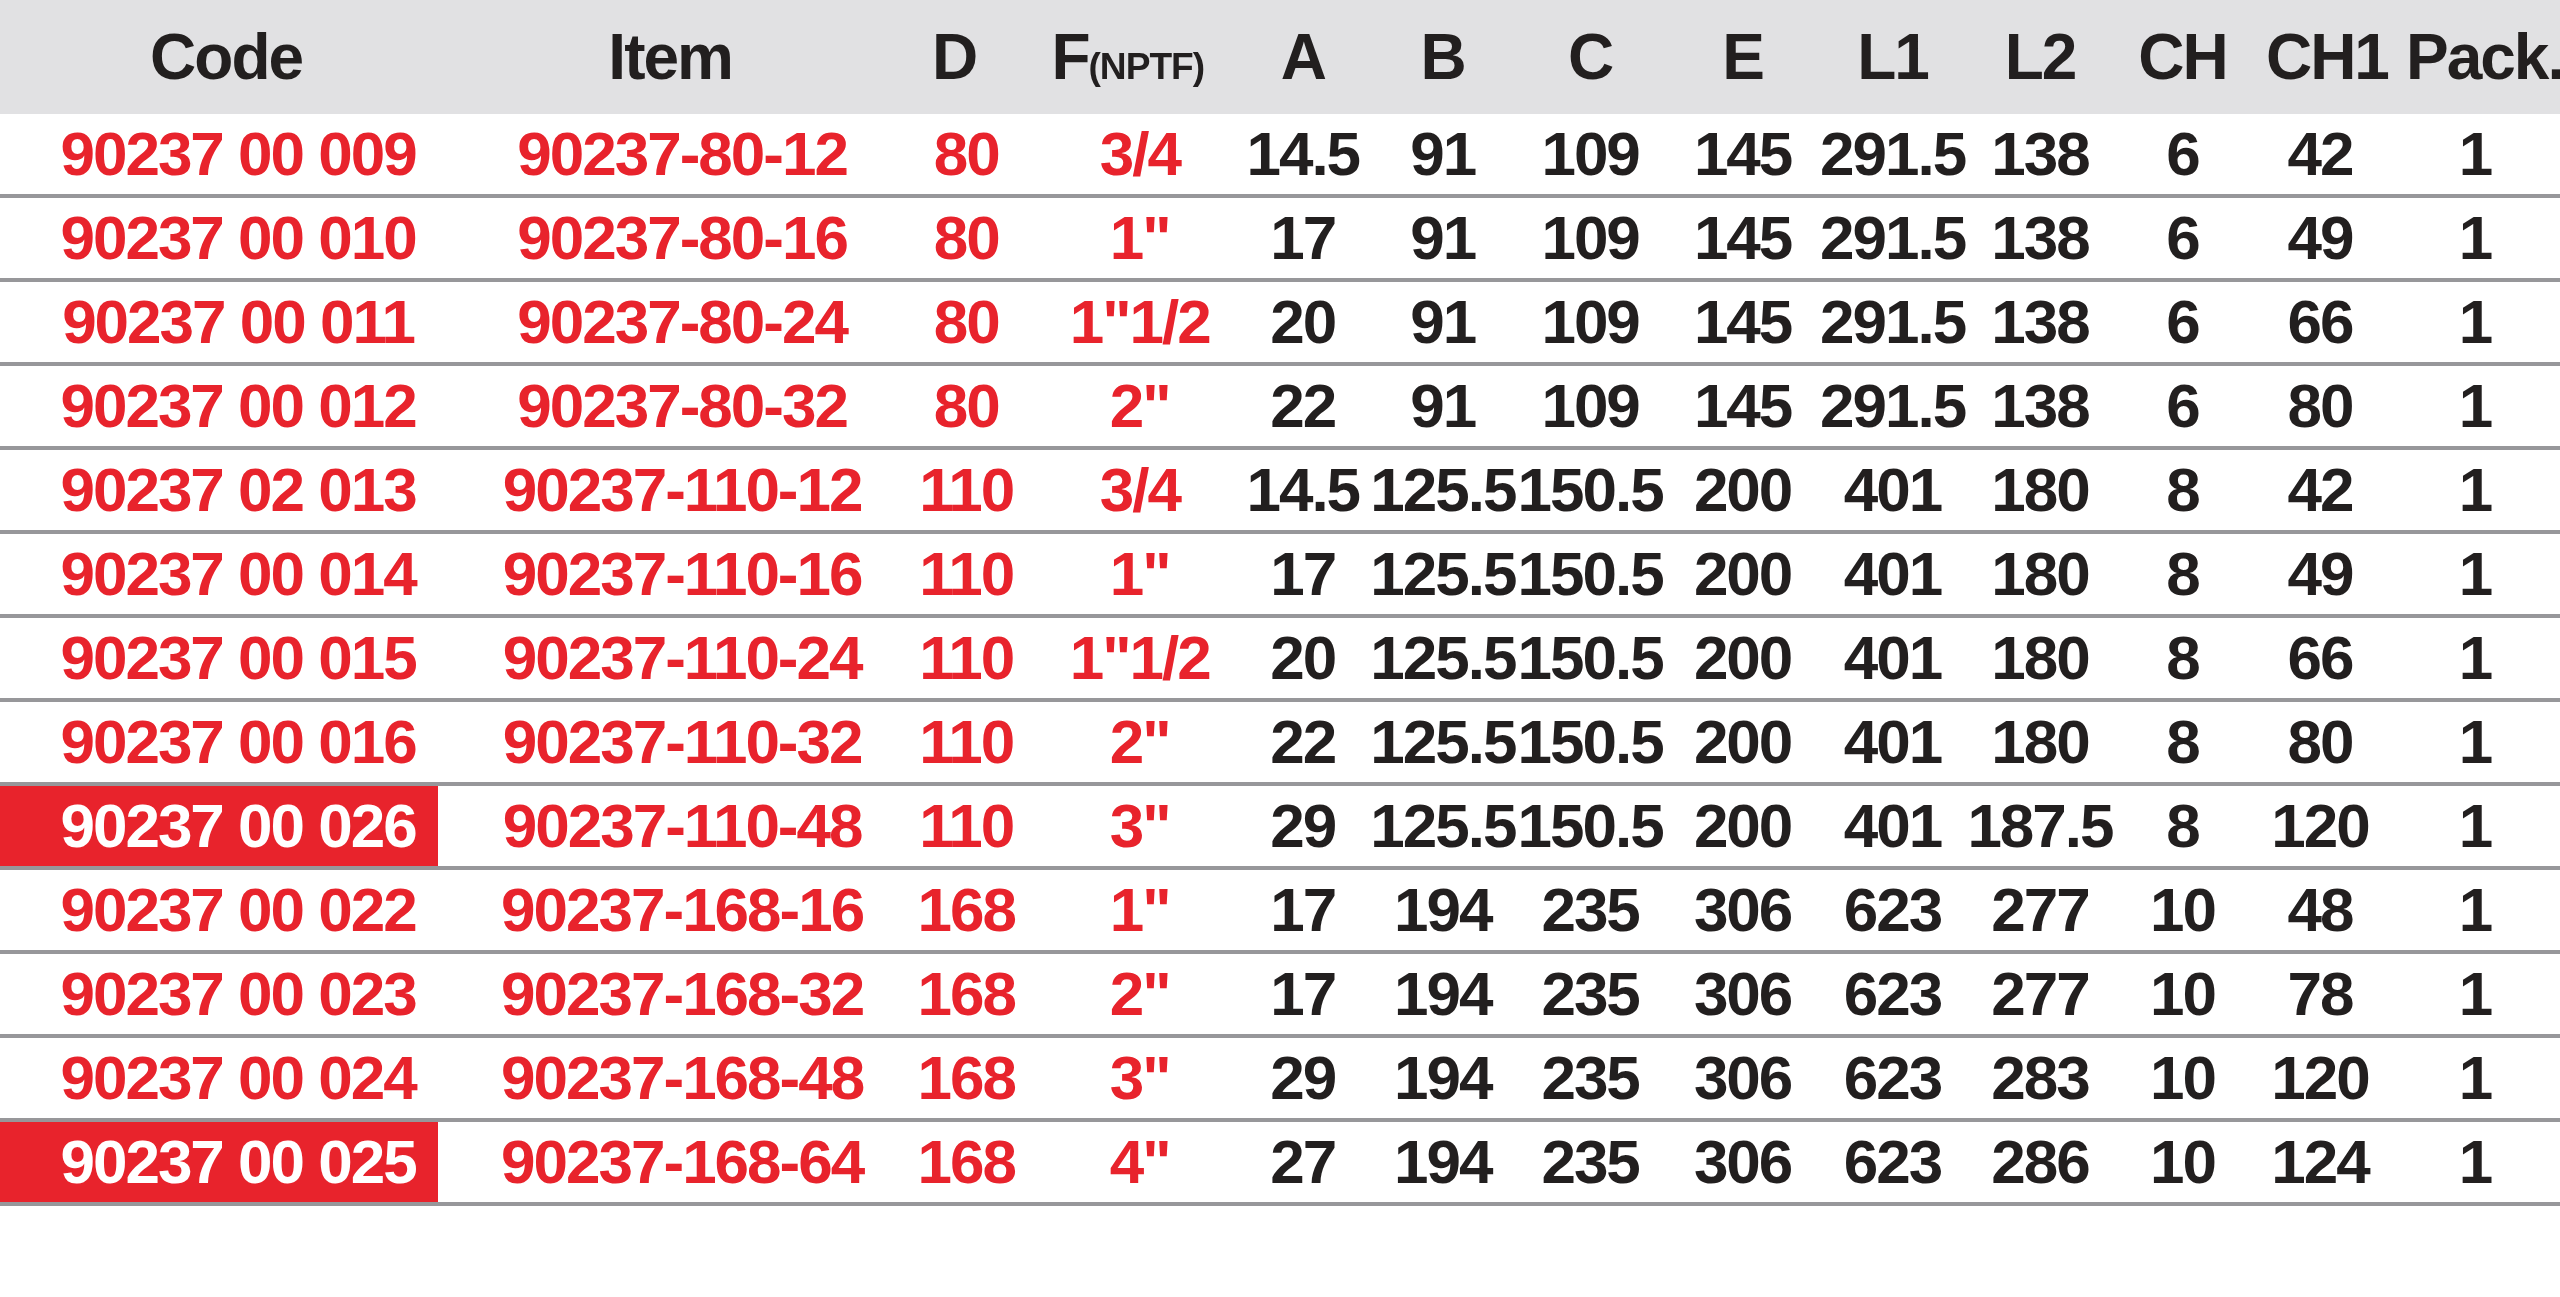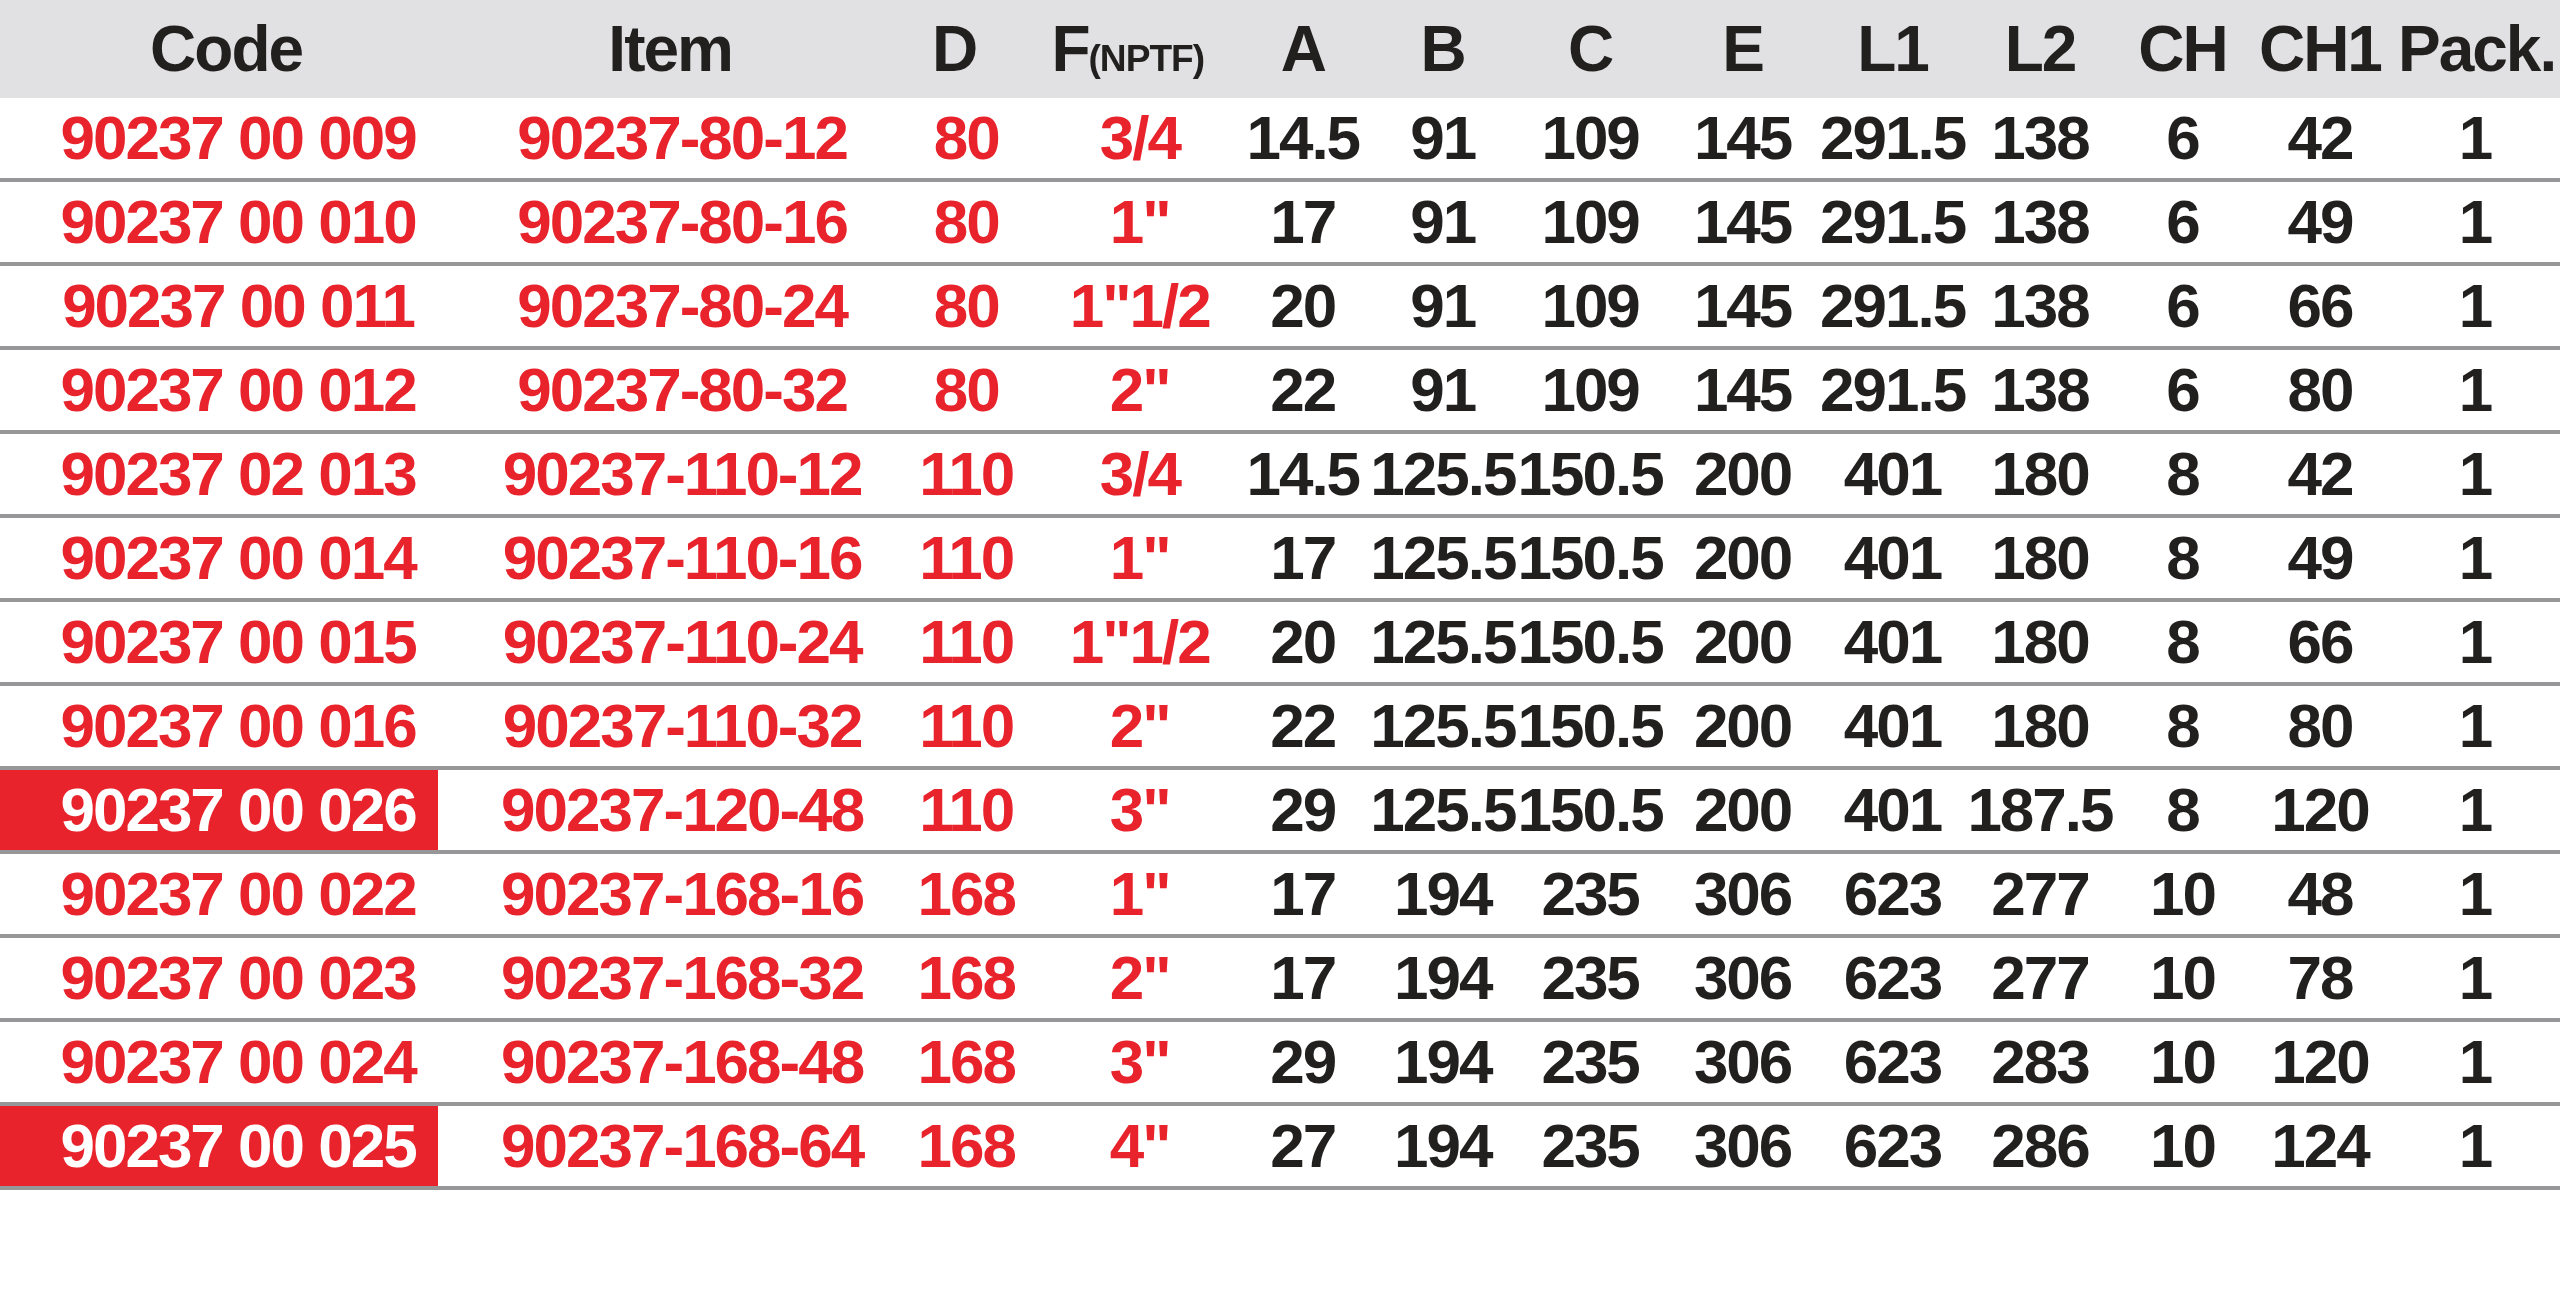--- a/index.html
+++ b/index.html
@@ -27,21 +27,21 @@
   col.c13{width:6.64%}
   thead th{
     background:var(--header-bg);
     height:82px;
     font-size:64px;
     font-weight:bold;
     color:var(--ink);
     letter-spacing:-2px;
     text-align:center;
     vertical-align:middle;
-    padding:8px;
+    padding:16px;
     white-space:nowrap;
   }
   thead th .sub{
     font-size:0.58em;
     letter-spacing:-1px;
     text-align:right;
   }
   tbody td{
     height:80px;
     border-bottom:4px solid var(--rule);
@@ -215,21 +215,21 @@
         <td>150.5</td>
         <td>200</td>
         <td>401</td>
         <td>180</td>
         <td>8</td>
         <td>80</td>
         <td>1</td>
       </tr>
       <tr>
         <td class="hl">90237 00 026</td>
-        <td>90237-120-48</td>
+        <td>90237-110-48</td>
         <td>110</td>
         <td>3"</td>
         <td>29</td>
         <td>125.5</td>
         <td>150.5</td>
         <td>200</td>
         <td>401</td>
         <td>187.5</td>
         <td>8</td>
         <td>120</td>

